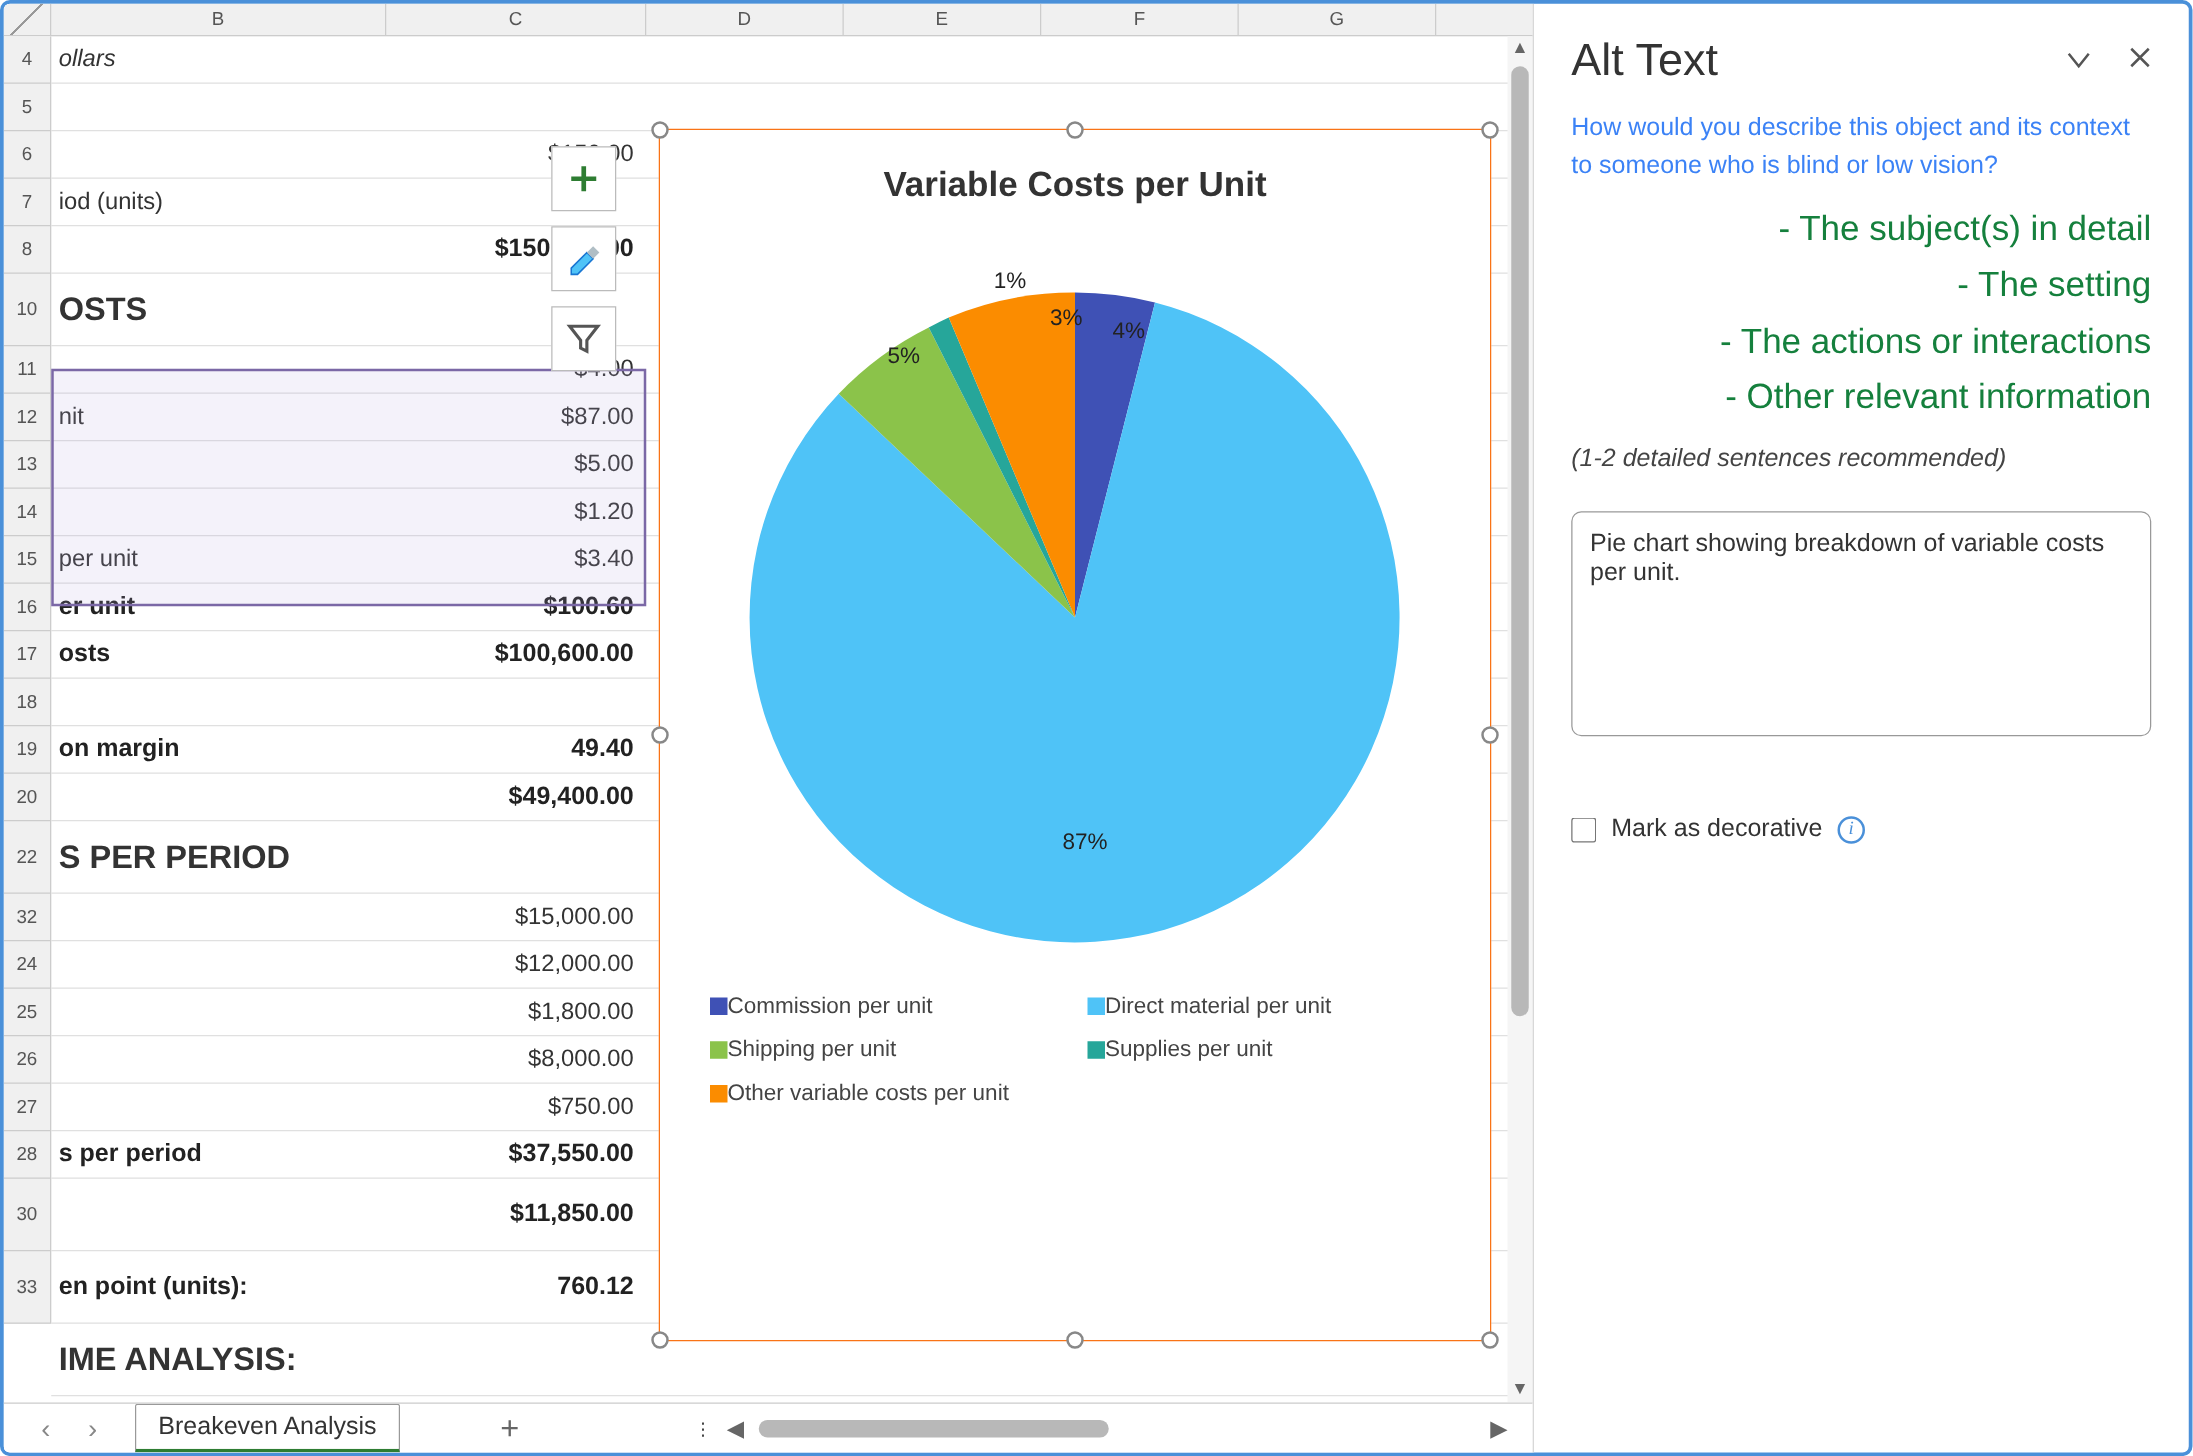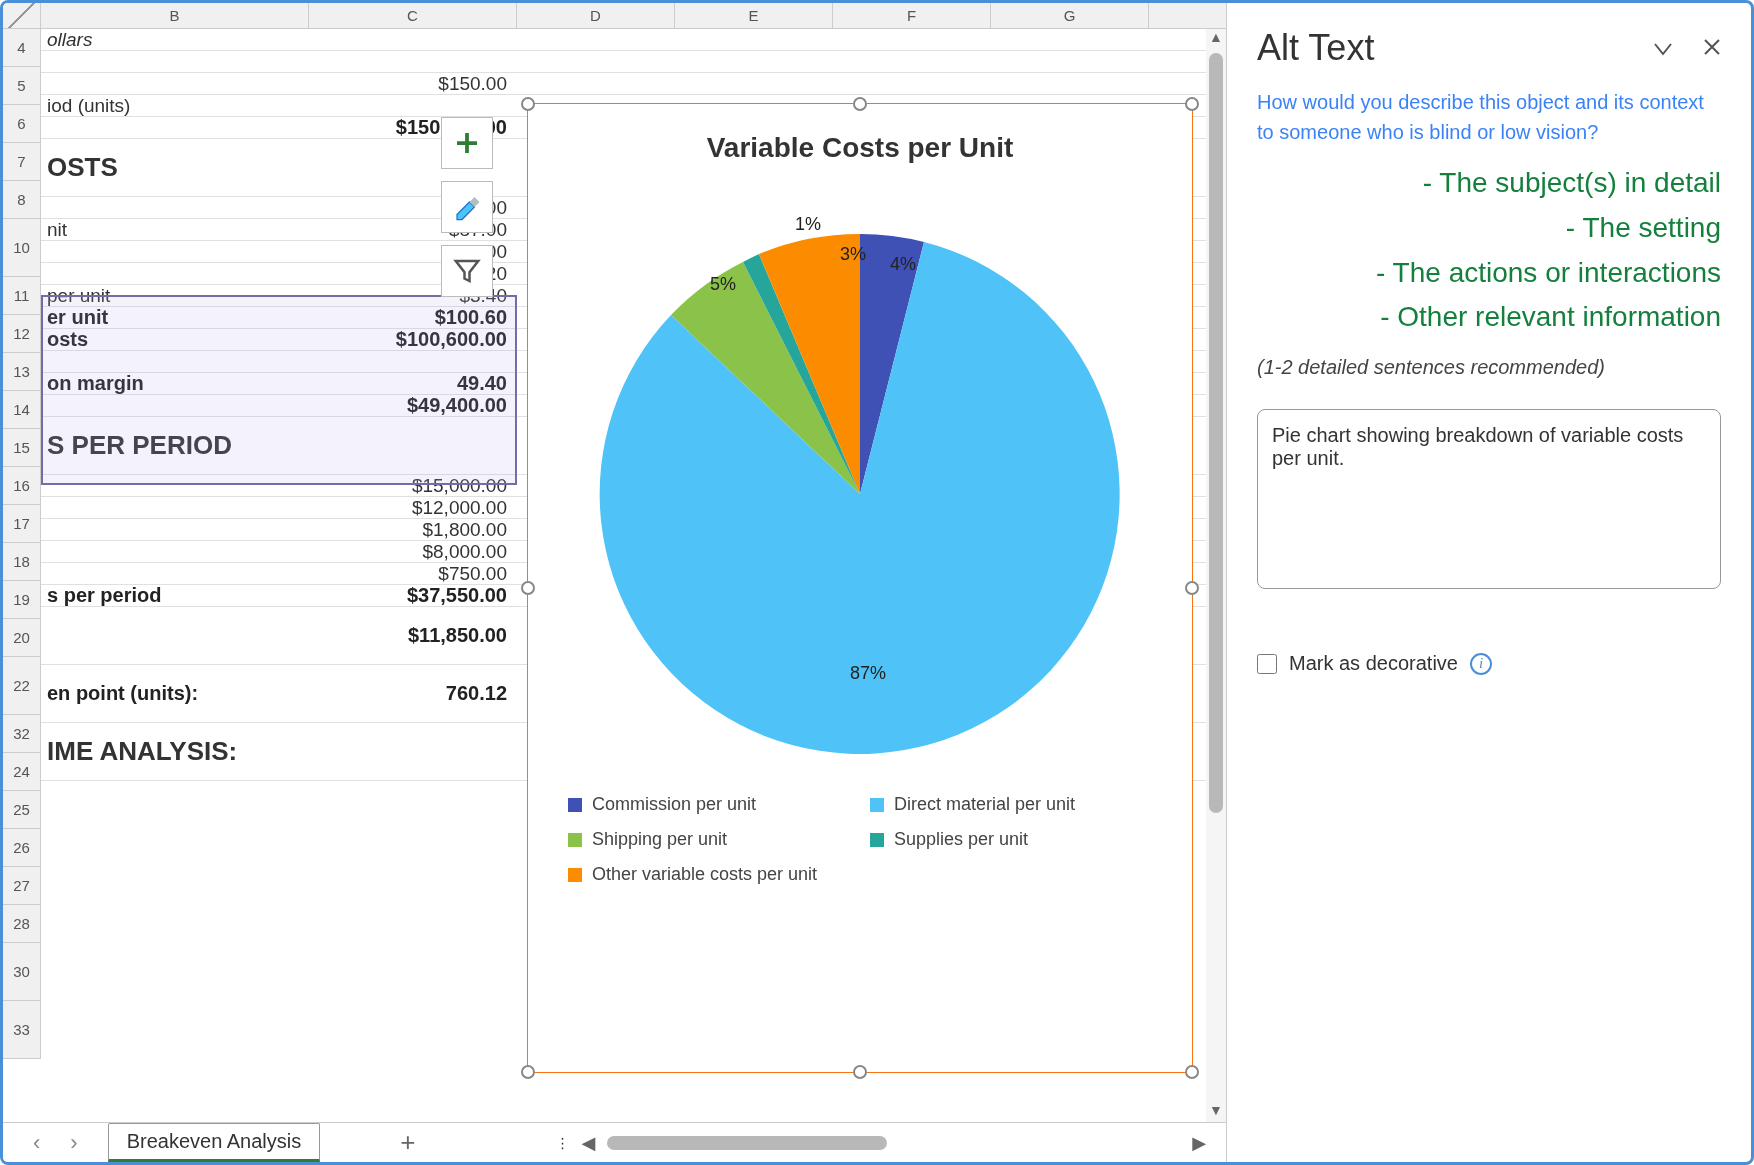--- a/index.html
+++ b/index.html
@@ -13,36 +13,36 @@
 .col-c { width: 208px; }
 .col-d { width: 158px; }
 .col-e { width: 158px; }
 .col-f { width: 158px; }
 .col-g { width: 158px; }
 .grid-body { position: relative; height: calc(100% - 66px); overflow: hidden; }
 .row-headers { position: absolute; left:0; top:0; width:38px; background:#f0f0f0; border-right:1px solid #ccc; }
 .row-h { height: 38px; border-bottom:1px solid #ccc; text-align:center; font-size:15px; color:#555; line-height:38px;}
 .row-h.tall { height: 58px; line-height: 58px; }
 .cells { position:absolute; left:38px; top:0; right:0; }
-.crow { display:flex; height:22px; border-bottom:1px solid #e0e0e0; align-items:center; }
+.crow { display:flex; height:38px; border-bottom:1px solid #e0e0e0; align-items:center; }
 .crow.tall { height:58px; }
 .cell-b { width:268px; padding-left:6px; overflow:hidden; white-space:nowrap; }
 .cell-c { width:208px; text-align:right; padding-right:10px; }
 .bold { font-weight:700; font-size:20px; color:#222;}
 .section-title { font-weight:700; font-size:26px; color:#333; }
 .plain { font-size:19px; color:#333;}
 .sel-range { border:2px solid #7b68a6; background:rgba(180,170,220,0.15); position:absolute; left:38px; top:266px; width:476px; height:190px; pointer-events:none; }
 .chart-container { position:absolute; left:524px; top:74px; width:666px; height:970px; background:#fff; border:1px solid #f97316; }
 .chart-title { text-align:center; font-weight:700; font-size:28px; color:#333; margin-top:28px; }
 .sel-handle { width:14px; height:14px; background:#fff; border:2px solid #888; border-radius:50%; position:absolute; }
 .floating-btns { position:absolute; left:438px; top:88px; display:flex; flex-direction:column; gap:12px; }
 .fbtn { width:52px; height:52px; background:#fff; border:1px solid #bbb; display:flex; align-items:center; justify-content:center; cursor:pointer; }
 .pie-area { position:relative; width:560px; height:560px; margin:50px auto 0; }
 .legend { display:grid; grid-template-columns: 1fr 1fr; gap:14px 20px; padding: 20px 40px; font-size:18px; color:#444;}
-.legend-item { display:flex; align-items:center; gap:10px;text-align:center;}
+.legend-item { display:flex; align-items:center; text-align:center;}
 .swatch { width:14px; height:14px; }
 .vscroll { position:absolute; right:0; top:26px; width:20px; height: calc(100% - 66px); background:#f5f5f5;}
 .vscroll .thumb { position:absolute; top:24px; width:14px; left:3px; height:760px; background:#b8b8b8; border-radius:7px;}
 .vscroll .arr { position:absolute; width:20px; height:20px; text-align:center; color:#666; font-size:14px;}
 .bottom-bar { position:absolute; bottom:0; left:0; right:0; height:40px; display:flex; align-items:center; background:#fff; border-top:1px solid #ccc;}
 .nav-arrows { display:flex; gap:30px; padding:0 30px;}
 .nav-arrows span { color:#888; font-size:22px; cursor:pointer;}
 .sheet-tab { border:1px solid #999; border-bottom:3px solid #2e7d32; background:#fff; padding:6px 18px; font-size:20px; color:#333; border-radius:2px 2px 0 0;}
 .add-sheet { margin-left:80px; font-size:26px; color:#666; cursor:pointer;}
 .hscroll-track { flex:1; display:flex; align-items:center; gap:12px; padding:0 20px; margin-left:120px;}

